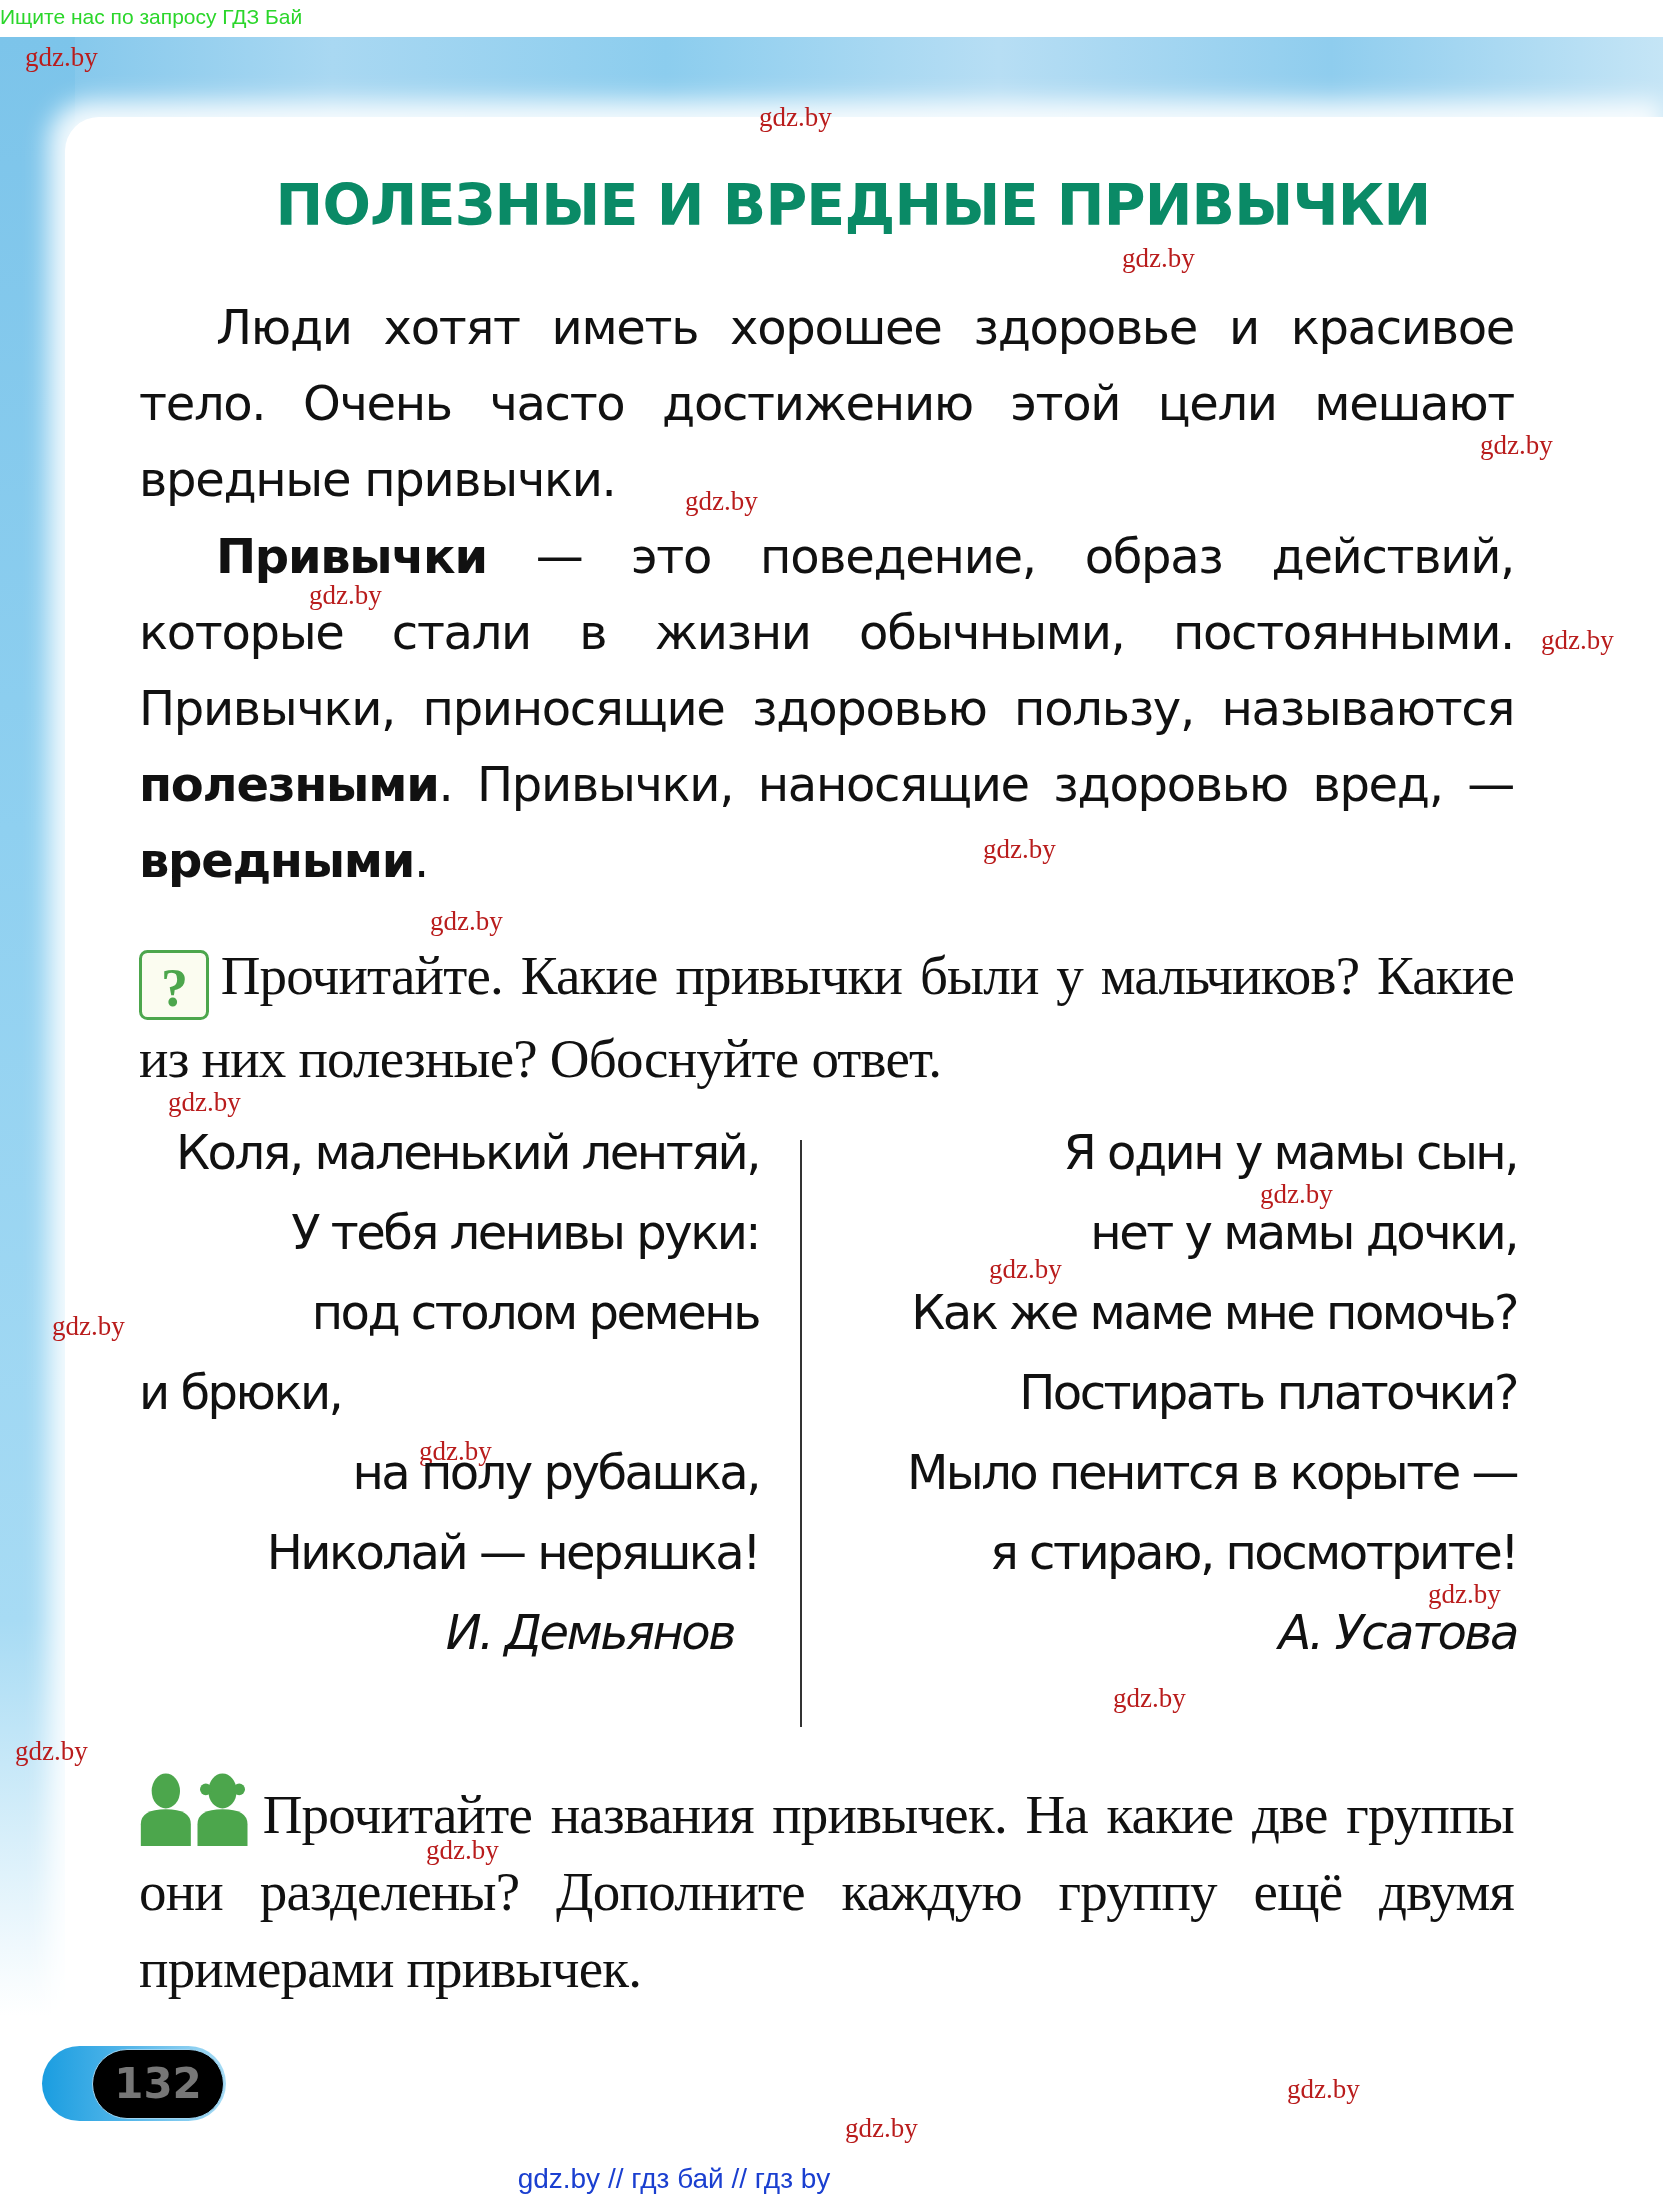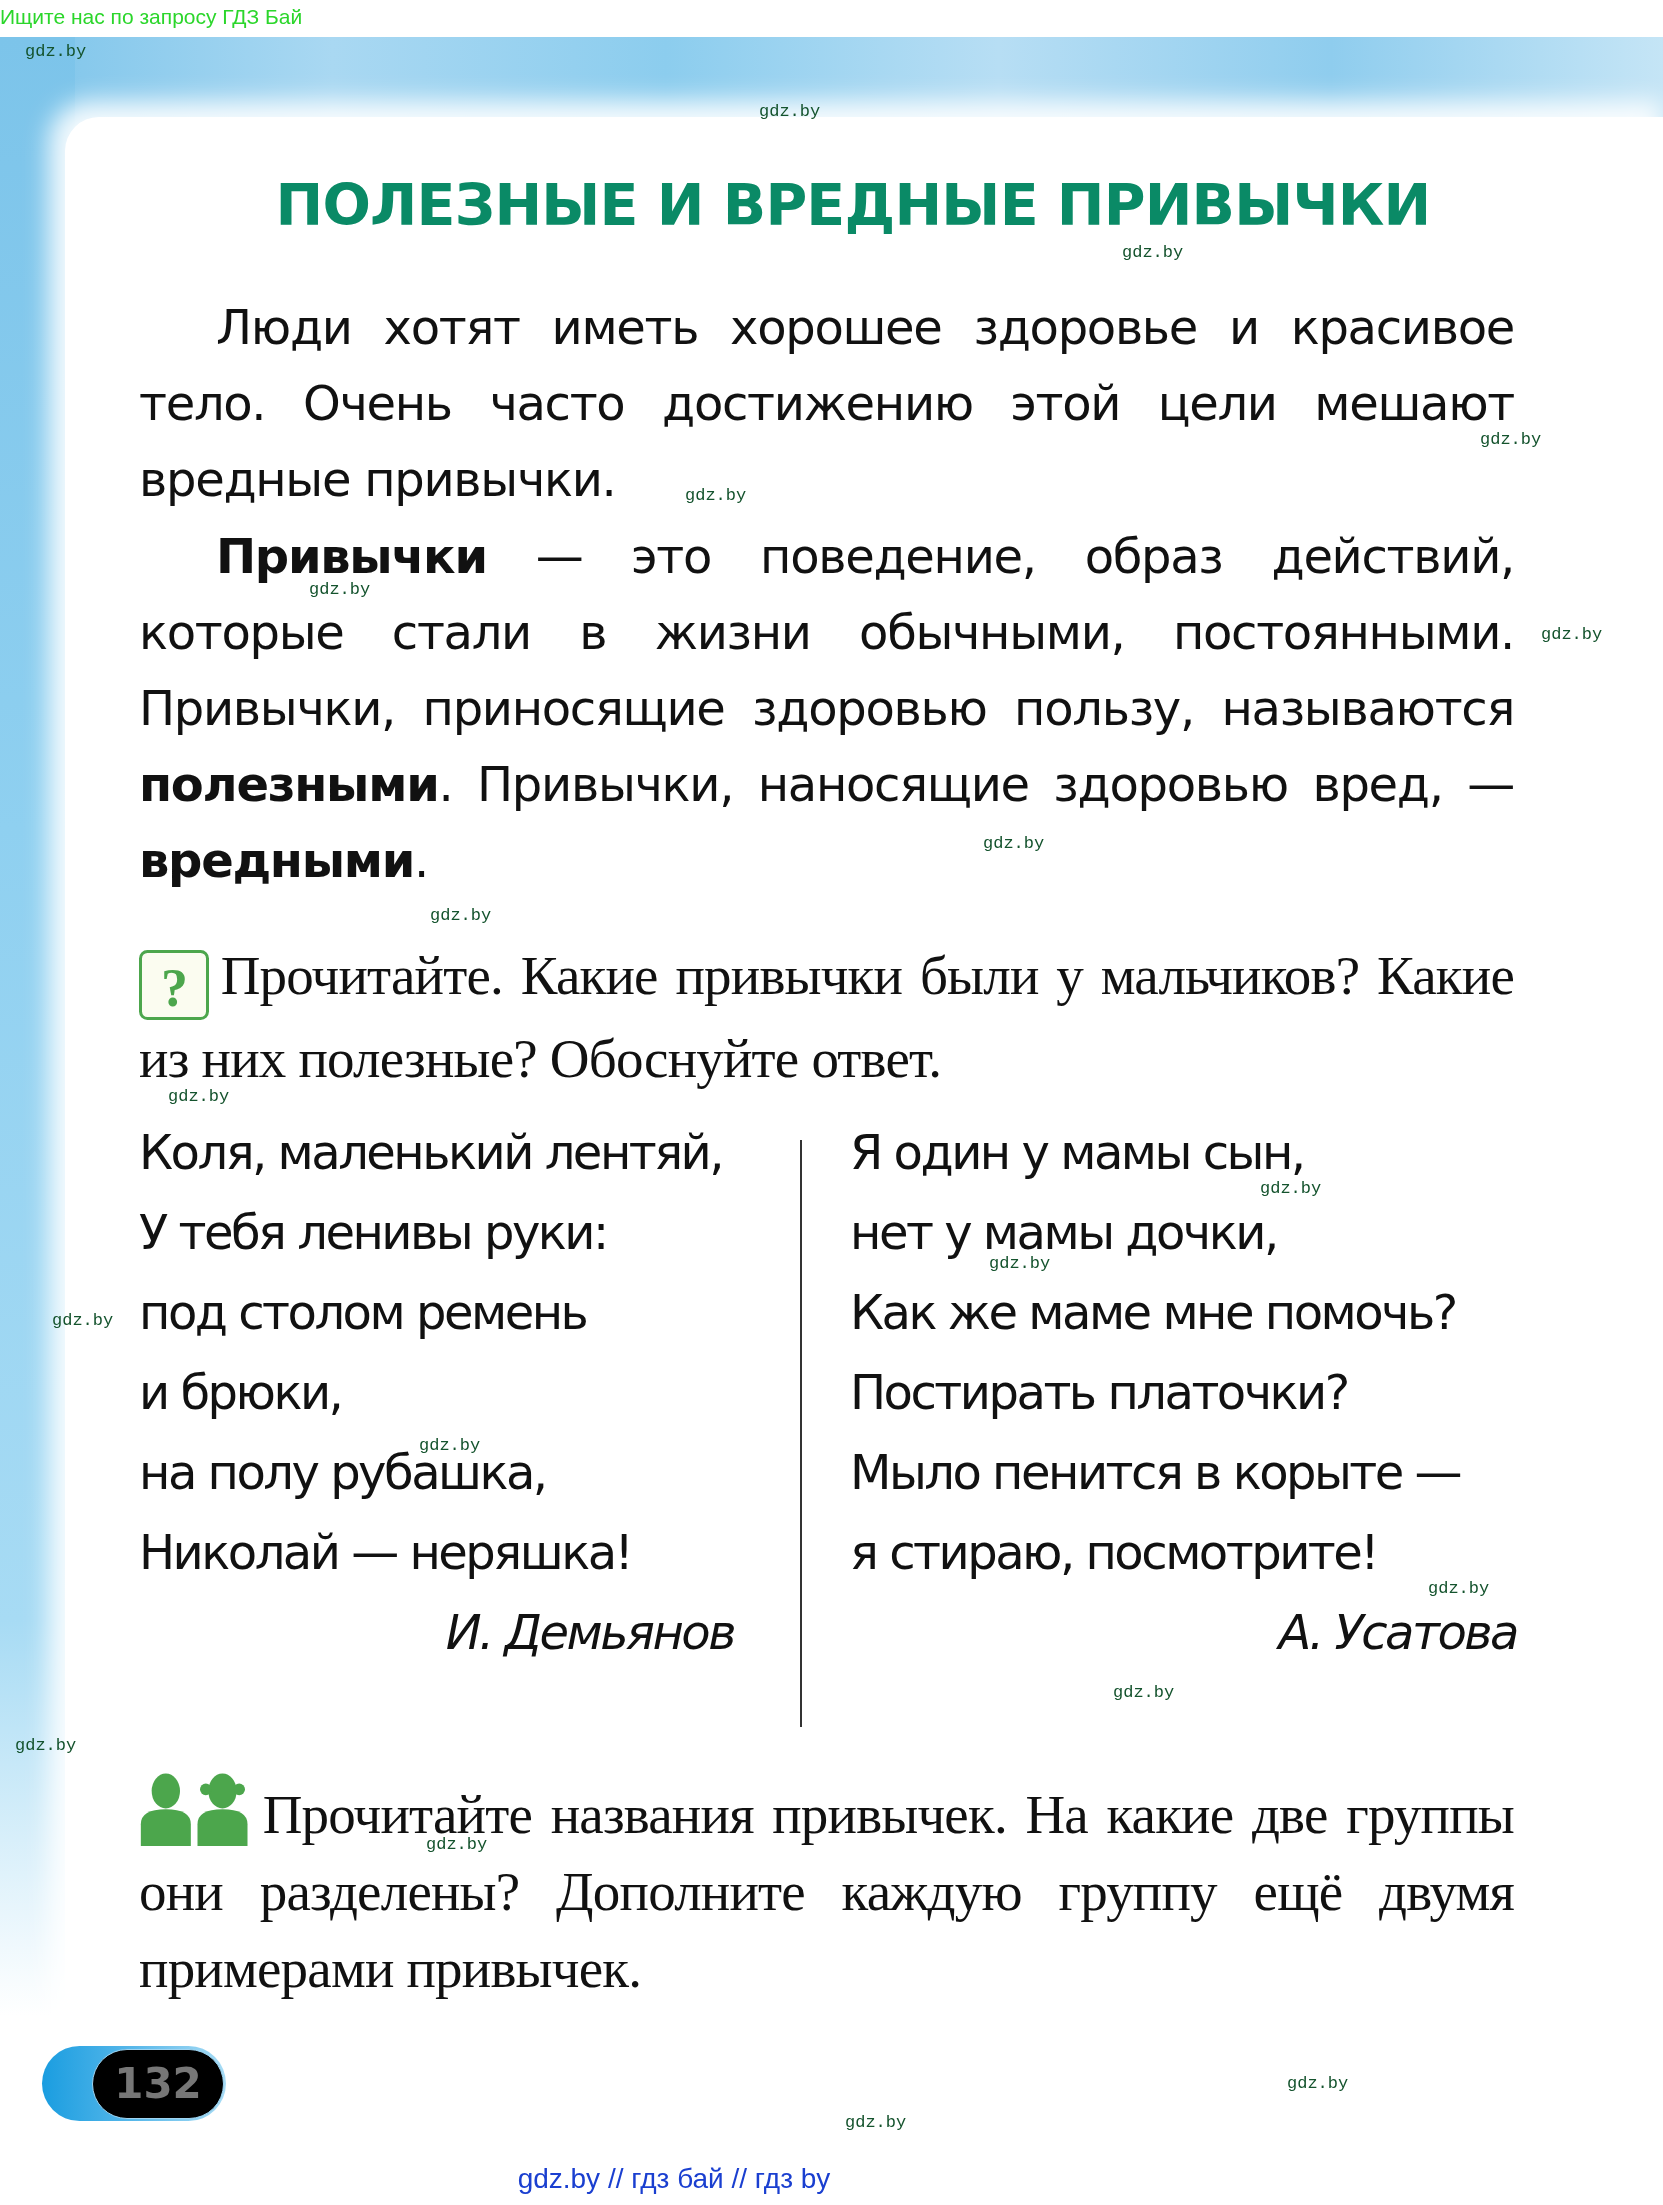--- a/index.html
+++ b/index.html
@@ -19,21 +19,21 @@
   .bg-left {
     position: absolute; left: 0; top: 37px; width: 75px; height: 1979px;
     background: linear-gradient(180deg, #7cc4ea 0%, #8fd0f0 40%, #a7dbf4 80%, #ffffff 100%);
   }
   .page {
     position: absolute; left: 65px; top: 117px; width: 1598px; height: 2088px;
     background: #fff; border-top-left-radius: 34px;
     box-shadow: -8.4px -8.4px 25px 6.7px rgba(255,255,255,0.9);
   }
   .wm {
-    position: absolute; font-family: Liberation Mono, monospace; font-size: 17px; color: #14532d;
+    position: absolute; font-family: Liberation Serif, serif; font-size: 27px; color: #b91c1c;
   }
   .title {
     position: absolute; left: 0; width: 1664px; top: 172px; text-align: center;
     font-family: "DejaVu Sans", sans-serif; font-weight: bold; font-size: 57px;
     color: #0a8a66; letter-spacing: -0.8px; margin-left: 21px;
   }
   .para {
     position: absolute; left: 139px; width: 1375px;
     font-family: "DejaVu Sans", sans-serif; font-size: 48px; line-height: 76px;
     text-align: justify; letter-spacing: -1.3px;
@@ -49,21 +49,21 @@
     display: inline-block; width: 70px; height: 70px; border: 3.4px solid #4ca64c;
     border-radius: 8.4px; background: #fbfcf0; color: #4ca64c; text-align: center;
     font-family: "Liberation Serif", serif; font-weight: bold; font-size: 54px; line-height: 70px;
     vertical-align: -11.7px; margin-right: 11.7px; box-sizing: border-box;
   }
   .pair-icon { display: inline-block; width: 117px; height: 75px; vertical-align: -13.4px; margin-right: 6.7px; }
   .poem {
     position: absolute; font-family: "DejaVu Sans", sans-serif; font-size: 48px;
     line-height: 80px; letter-spacing: -2.5px;
   }
-  .poem div { white-space: nowrap; }
+  .poem div { white-space: nowrap; text-align: right; }
   .author { font-style: italic; text-align: right; }
   .divider { position: absolute; left: 800px; top: 1140px; width: 1.7px; height: 587px; background: #333; }
   .page-num {
     position: absolute; left: 42px; top: 2046px; width: 184px; height: 75px;
   }
   .page-num .outer {
     position: absolute; left: 0; top: 0; width: 184px; height: 75px; border-radius: 38px;
     background: linear-gradient(90deg, #1a9de0 0%, #58b8ea 50%, #a8dcf5 100%);
   }
   .page-num .inner {

